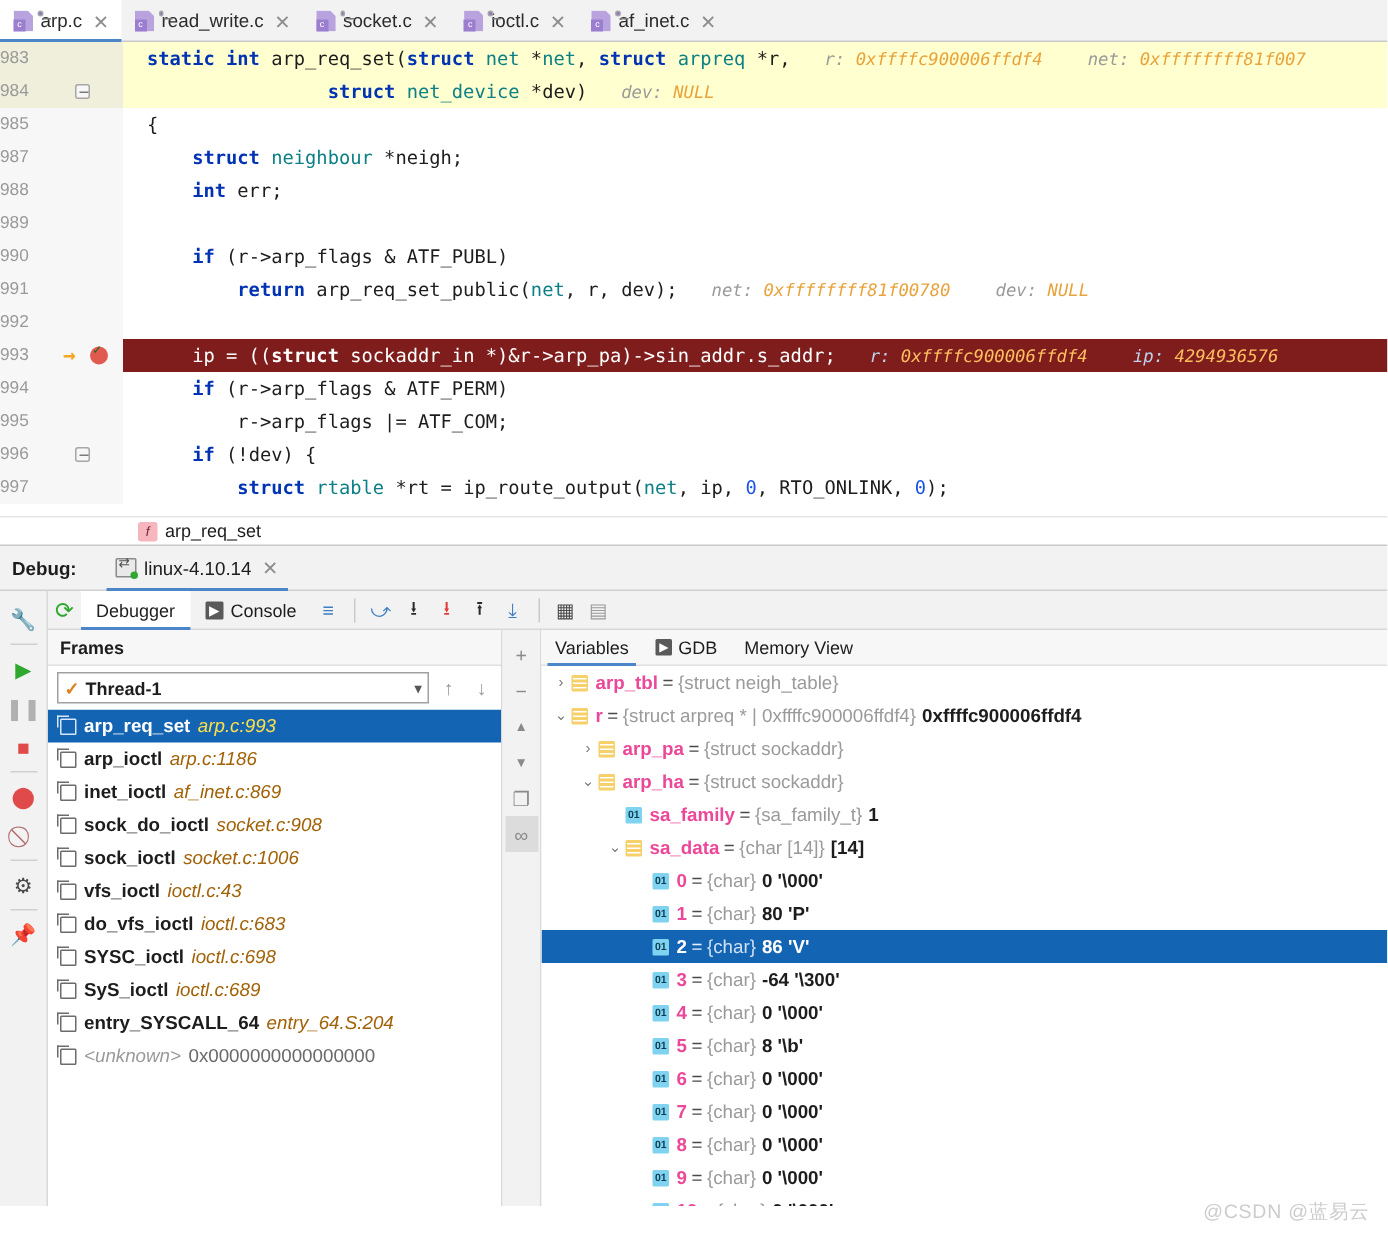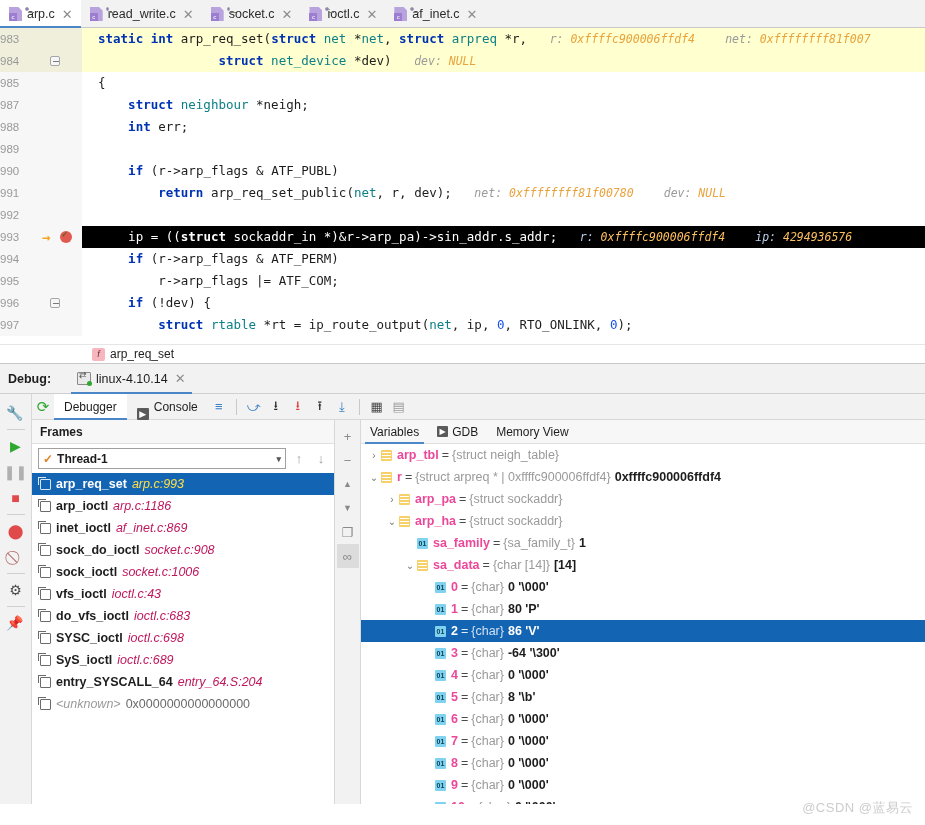--- a/index.html
+++ b/index.html
@@ -40,21 +40,21 @@
     border:1px solid #a6a6a6; border-radius:2px; background:#f7f7f7; }
   .fold:after{ content:""; position:absolute; left:2px; top:4px; width:6px; height:1px;
     background:#7a7a7a; }
   .exec-arrow{ position:absolute; left:8px; top:4px; color:#f5a623; font-size:14px;
     line-height:14px; font-weight:bold; }
   .bp{ position:absolute; left:26px; top:5px; width:12px; height:12px; border-radius:50%;
     background:#e05a4f; }
   .bp:after{ content:"✓"; position:absolute; left:2px; top:-2px; font-size:9px;
     color:#1d6b1d; font-weight:bold; }
   .codecell{ flex:1; height:22px; line-height:22px; padding-left:16px; position:relative; }
-  .row.sel .codecell{ background:#000000; }
+  .row.sel .codecell{ background:#7f1d1d; }
   .row.sel{ background:transparent; }
   .sel-strip{ position:absolute; left:82px; right:0; top:0; height:22px; background:#1464b4; }
   .kw{ color:#0033b3; font-weight:bold; }
   .ty{ color:#0d8087; }
   .num{ color:#1750eb; }
   .pln{ color:#1d1d1d; }
   .hint{ color:#9a9a9a; font-style:italic; font-size:11.5px; }
   .hintv{ color:#e8a33d; font-style:italic; font-size:11.5px; }
   .row.sel .pln,.row.sel .kw,.row.sel .ty,.row.sel .num{ color:#ffffff; }
   .row.sel .hint{ color:#bcd4ee; }
@@ -87,21 +87,21 @@
   #leftrail{ width:32px; flex:none; background:#f2f2f2; border-right:1px solid #d8d8d8;
     display:flex; flex-direction:column; align-items:center; padding-top:6px; gap:0; }
   .rail-ic{ width:26px; height:26px; display:flex; align-items:center; justify-content:center;
     font-size:14px; color:#4a4a4a; }
   .rail-sep{ width:18px; height:1px; background:#d0d0d0; margin:3px 0; }
   #dbgmain{ flex:1; display:flex; flex-direction:column; min-width:0; }
 
   #dbgtoolbar{ height:26px; display:flex; align-items:center; gap:0;
     background:#f2f2f2; border-bottom:1px solid #d8d8d8; }
   .tt{ padding:0 10px; height:26px; line-height:26px; font-size:12px; position:relative;
-    display:flex; align-items:flex-end; gap:5px; }
+    display:flex; align-items:center; gap:5px; }
   .tt.active{ background:#ffffff; }
   .tt.active:after{ content:""; position:absolute; left:0; right:0; bottom:0; height:2px;
     background:#4a86c8; }
   .consico{ width:12px; height:12px; background:#5a5a5a; color:#fff; font-size:9px;
     line-height:12px; text-align:center; border-radius:1px; }
   .tbsep{ width:1px; height:16px; background:#c9c9c9; margin:0 6px; }
   .tbic{ width:22px; height:22px; display:flex; align-items:center; justify-content:center;
     font-size:13px; color:#4a4a4a; }
 
   #panes{ flex:1; display:flex; min-height:0; }
@@ -119,21 +119,21 @@
   .frame{ display:flex; align-items:center; gap:5px; height:22px; padding-left:8px;
     font-size:12.5px; }
   .frame.sel{ background:#1464b4; color:#ffffff; }
   .fr-ic{ width:11px; height:11px; border:1.5px solid #6b6b6b; border-radius:1px;
     position:relative; flex:none; }
   .fr-ic:before{ content:""; position:absolute; left:-3px; top:-3px; width:7px; height:7px;
     border-left:1.5px solid #6b6b6b; border-top:1.5px solid #6b6b6b; }
   .frame.sel .fr-ic{ border-color:#d8e6f5; }
   .frame.sel .fr-ic:before{ border-color:#d8e6f5; }
   .fn{ font-weight:bold; }
-  .fl{ font-style:italic; color:#be185d; }
+  .fl{ font-style:italic; color:#a16207; }
   .frame.sel .fl{ color:#fde047; }
   .fn.unk{ font-weight:normal; font-style:italic; color:#9a9a9a; }
   .faddr{ color:#6a6a6a; }
 
   #midrail{ width:26px; flex:none; background:#f2f2f2; border-right:1px solid #d8d8d8;
     display:flex; flex-direction:column; align-items:center; padding-top:4px; }
   .mr{ width:22px; height:24px; display:flex; align-items:center; justify-content:center;
     font-size:13px; color:#8a8a8a; }
   .mr.on{ background:#dcdcdc; }
 

